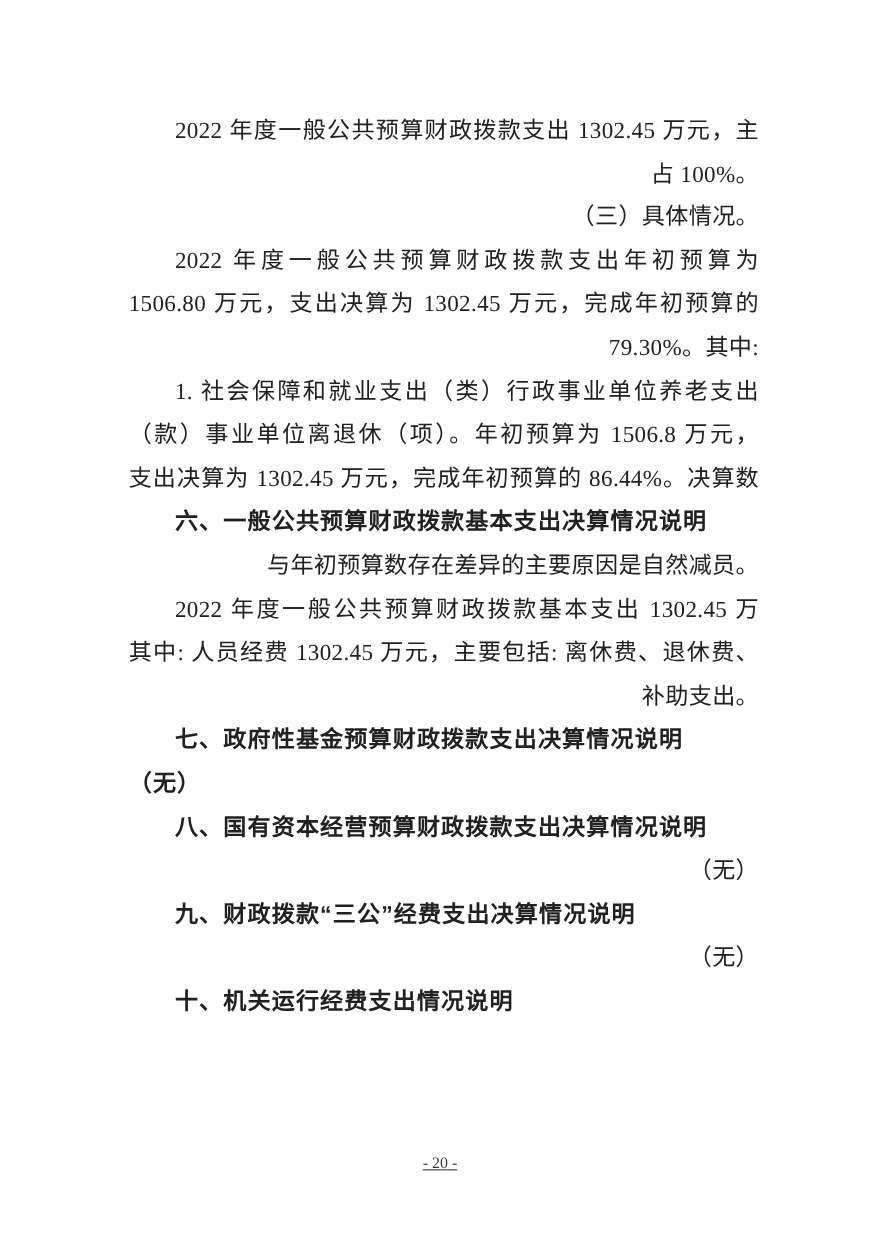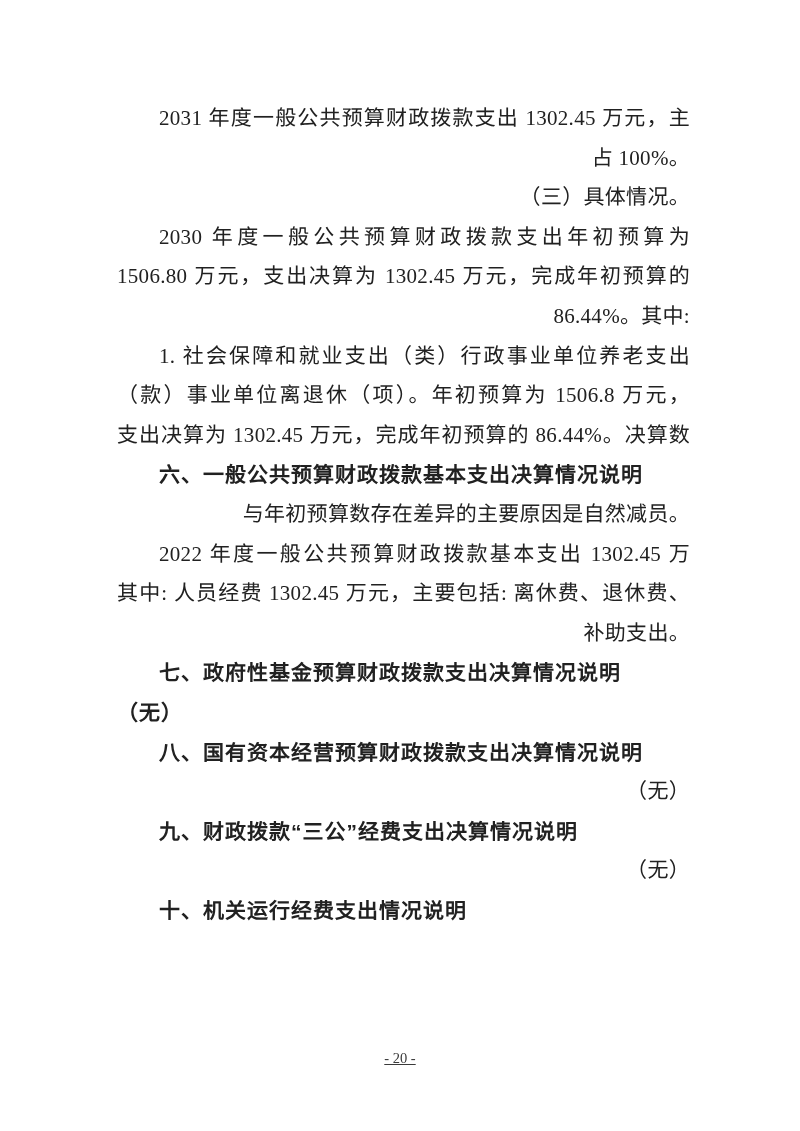--- a/index.html
+++ b/index.html
@@ -56,26 +56,26 @@
     font-family: "Liberation Serif", "DejaVu Serif", serif;
     text-decoration: underline;
   }
 </style>
 </head>
 <body>
 
 <div class="page">
   <div class="content">
 
-  <div class="line body fill indent2">2031 年度一般公共预算财政拨款支出 1302.45 万元，主</div>
+  <div class="line body fill indent2">2022 年度一般公共预算财政拨款支出 1302.45 万元，主</div>
       <div class="line body">占 100%。</div>
       <div class="line body indent2">（三）具体情况。</div>
-      <div class="line body fill indent2">2030 年度一般公共预算财政拨款支出年初预算为</div>
+      <div class="line body fill indent2">2022 年度一般公共预算财政拨款支出年初预算为</div>
       <div class="line body fill">1506.80 万元，支出决算为 1302.45 万元，完成年初预算的</div>
-      <div class="line body">86.44%。其中:</div>
+      <div class="line body">79.30%。其中:</div>
       <div class="line body fill indent2">1. 社会保障和就业支出（类）行政事业单位养老支出</div>
       <div class="line body fill">（款）事业单位离退休（项）。年初预算为 1506.8 万元，</div>
       <div class="line body fill">支出决算为 1302.45 万元，完成年初预算的 86.44%。决算数</div>
       <div class="line heading indent2">六、一般公共预算财政拨款基本支出决算情况说明</div>
       <div class="line body">与年初预算数存在差异的主要原因是自然减员。</div>
       <div class="line body fill indent2">2022 年度一般公共预算财政拨款基本支出 1302.45 万元。</div>
       <div class="line body fill">其中: 人员经费 1302.45 万元，主要包括: 离休费、退休费、</div>
       <div class="line body">补助支出。</div>
       <div class="line heading indent2">七、政府性基金预算财政拨款支出决算情况说明</div>
       <div class="line heading">（无）</div>

